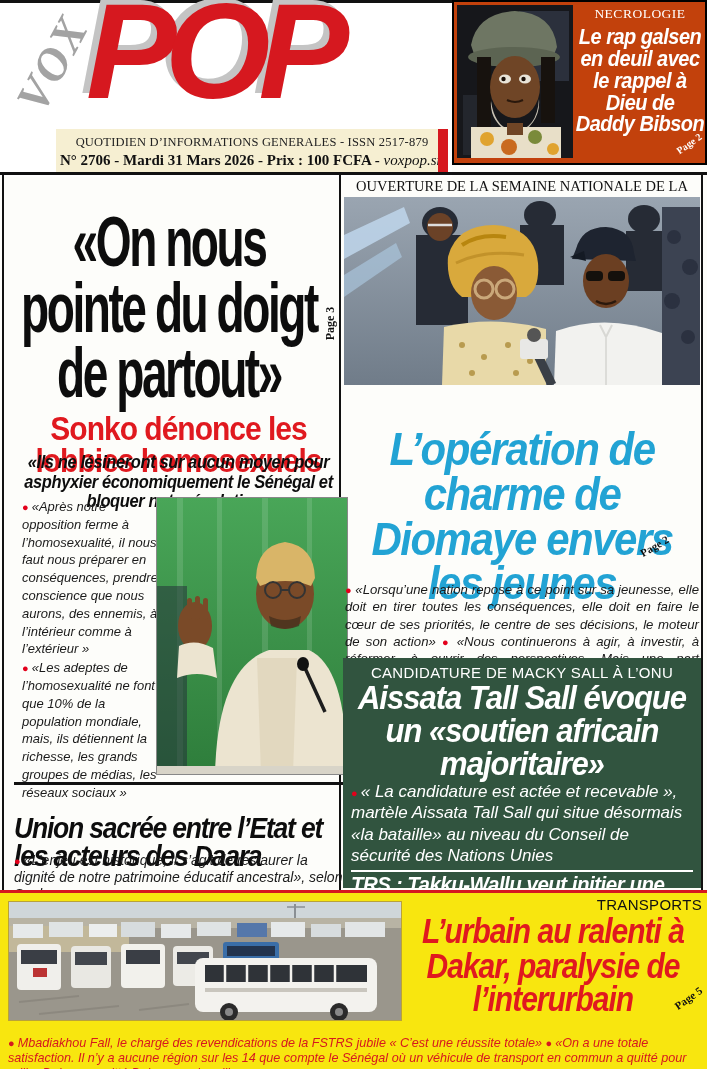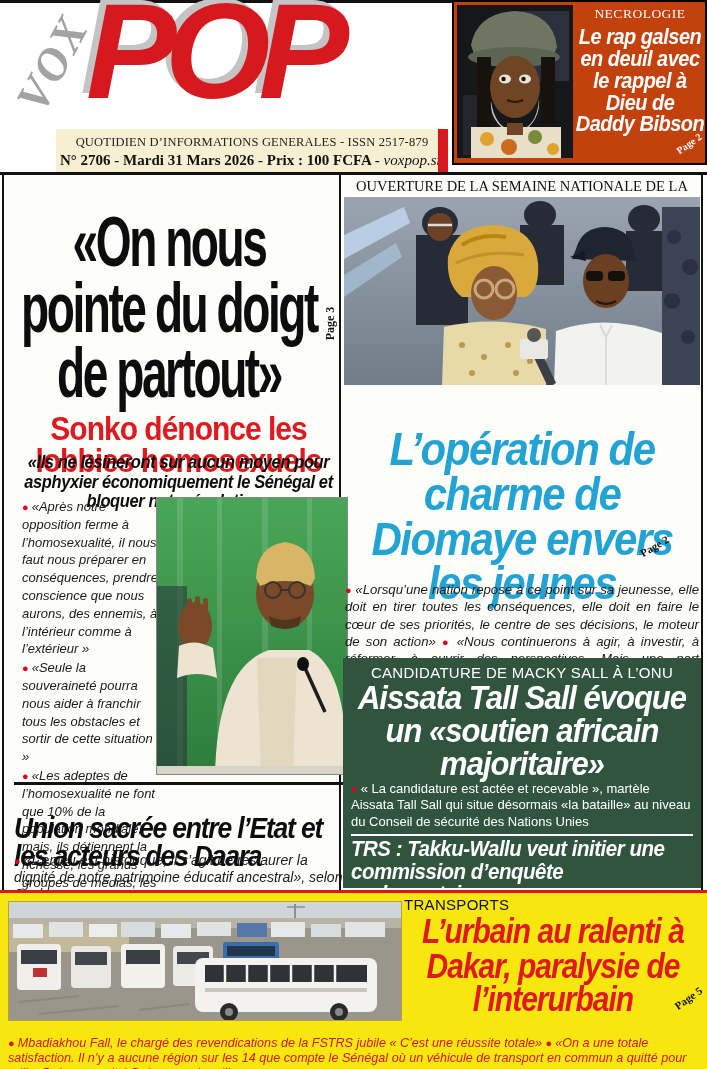--- a/index.html
+++ b/index.html
@@ -62,30 +62,30 @@
              transform:scale(1,1.12);transform-origin:top center;}
   .jeun-page{position:absolute;left:296px;top:364px;font-family:"Liberation Serif",serif;font-weight:bold;
              font-size:11px;transform:rotate(-30deg);}
   .jeun-body{position:absolute;left:2px;top:392px;width:354px;font-style:italic;font-size:13.2px;line-height:1.3;
              color:#1a1a1a;text-align:justify;}
   .greenbox{position:absolute;left:0;top:482px;width:358px;height:230px;background:#31543f;box-sizing:border-box;
             padding:4px 8px;color:#fff;}
   .onu-kicker{text-align:center;font-size:15px;letter-spacing:.3px;margin-top:2px;}
   .onu-head{text-align:center;font-weight:900;font-style:italic;font-size:31px;line-height:.96;letter-spacing:-1px;
             transform:scale(1,1.1);transform-origin:top center;height:100px;}
-  .onu-body{font-size:13px;line-height:1.25;margin-top:6px;}
+  .onu-body{font-style:italic;font-size:17px;line-height:1.25;margin-top:6px;}
   .trs-row{border-top:2px solid #fff;margin-top:4px;padding-top:2px;position:relative;}
   .trs-head{font-weight:900;font-style:italic;font-size:20.5px;line-height:1.0;letter-spacing:-.5px;width:320px;
             transform:scale(1,1.08);transform-origin:top left;}
   .trs-pages{position:absolute;right:2px;bottom:2px;font-family:"Liberation Serif",serif;font-weight:bold;font-size:11px;}
   
   .transports{position:absolute;left:0;top:890px;width:707px;height:179px;background:#f8e60f;border-top:3px solid #d6181f;box-sizing:border-box;}
   .bus-photo{position:absolute;left:8px;top:8px;width:392px;height:118px;border:1px solid #b9a23a;}
   .tr-right{position:absolute;left:404px;top:3px;width:298px;}
-  .tr-kicker{text-align:left;font-size:15px;color:#111;letter-spacing:.3px;}
+  .tr-kicker{text-align:right;font-size:15px;color:#111;letter-spacing:.3px;}
   .tr-head{text-align:center;color:#e0191f;font-weight:900;font-style:italic;font-size:30px;line-height:.95;
            letter-spacing:-1px;transform:scale(1,1.18);transform-origin:top center;margin-top:2px;}
   .tr-page{position:absolute;right:-2px;top:96px;font-family:"Liberation Serif",serif;font-weight:bold;
            font-size:11px;transform:rotate(-35deg);color:#111;}
   .tr-body{position:absolute;left:8px;top:130px;width:692px;color:#d6181f;font-style:italic;font-size:12.6px;
            line-height:1.22;}
   .tr-body .bullet:before{color:#d6181f;}
 </style>
 </head>
 <body>
@@ -140,21 +140,20 @@
   <div class="col-div"></div>
 
   <section class="col-left">
     <h1 class="lead-head">«On nous pointe du doigt de partout»</h1>
     <div class="lead-page">Page 3</div>
     <h2 class="lead-sub">Sonko dénonce les lobbies homosexuels</h2>
     <div class="lead-deck">«Ils ne lésineront sur aucun moyen pour asphyxier économiquement le Sénégal et bloquer notre évolution»</div>
 
     <div class="lead-body">
       <p class="bullet">«Après notre opposition ferme à l’homosexualité, il nous faut nous préparer en conséquences, prendre conscience que nous aurons, des ennemis, à l’intérieur comme à l’extérieur »</p>
-      <p class="bullet">«Seule la souveraineté pourra nous aider à franchir tous les obstacles et sortir de cette situation »</p>
       <p class="bullet">«Les adeptes de l’homosexualité ne font que 10% de la population mondiale, mais, ils détiennent la richesse, les grands groupes de médias, les réseaux sociaux »</p>
     </div>
 
     <svg class="sonko-photo" viewBox="0 0 190 276" preserveAspectRatio="none">
       <defs>
         <linearGradient id="gbg" x1="0" y1="0" x2="0" y2="1">
           <stop offset="0" stop-color="#49a658"></stop>
             <stop offset="1" stop-color="#2e7d3b"></stop>
         </linearGradient>
       </defs>

